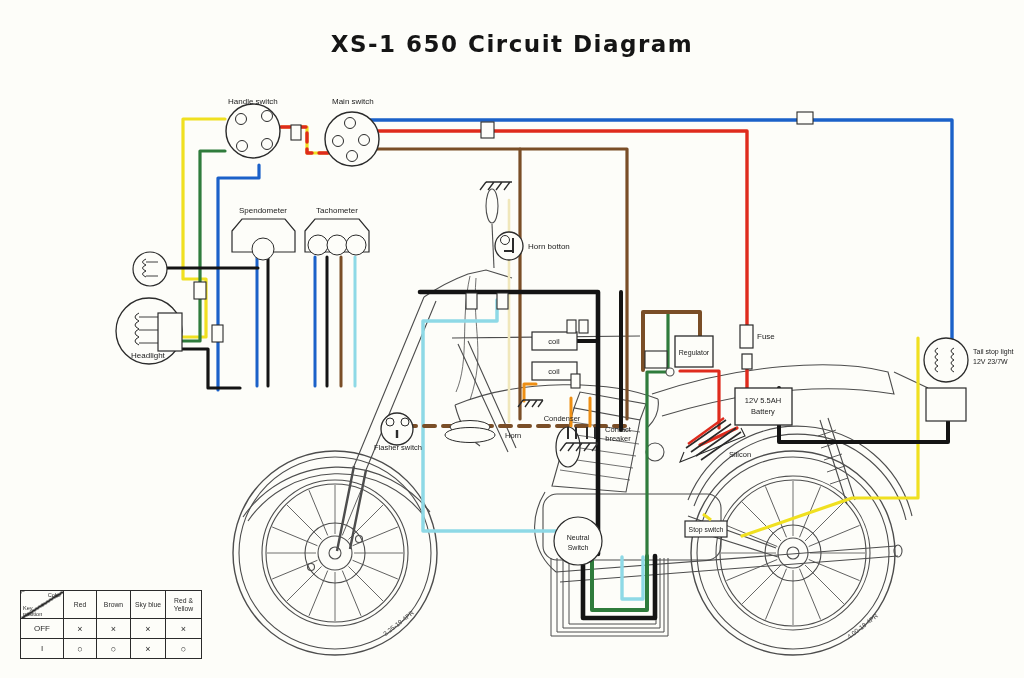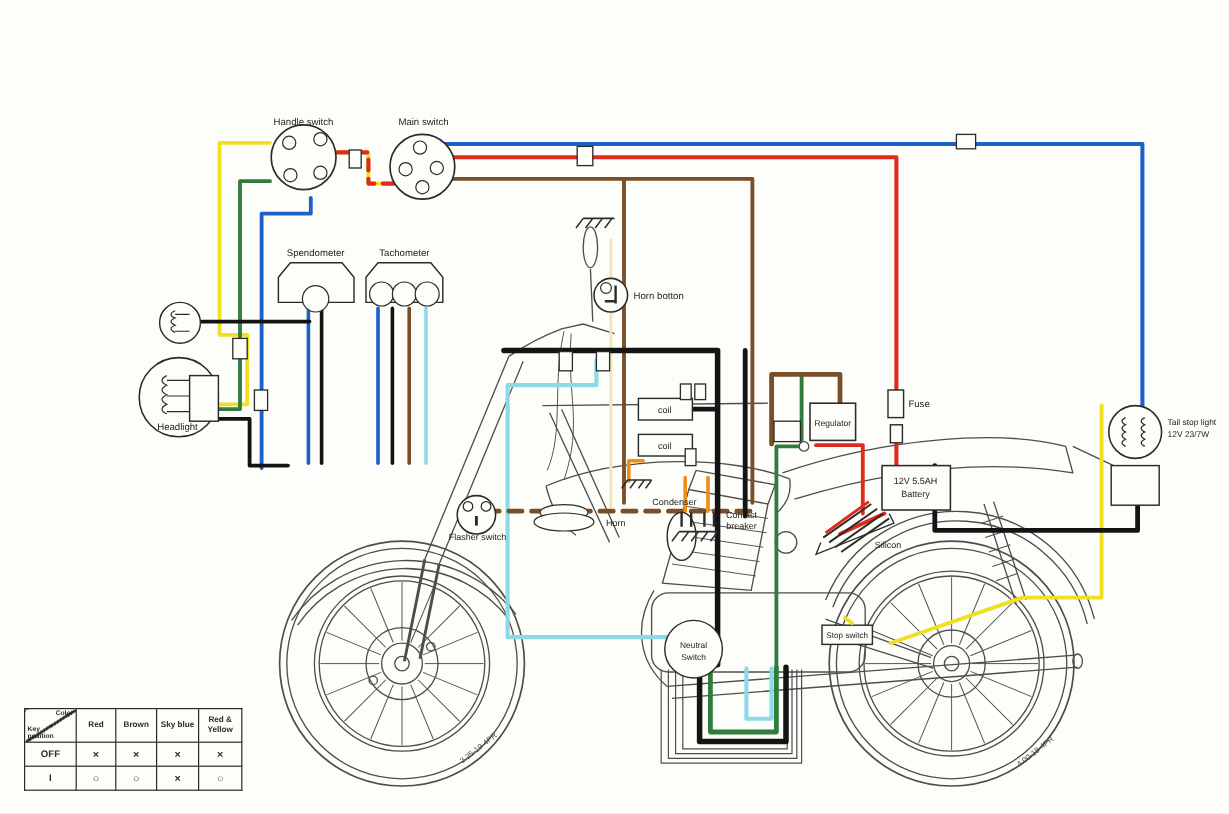--- a/index.html
+++ b/index.html
@@ -5,35 +5,36 @@
   html,body{margin:0;padding:0;background:#e8e8e4;}
   .canvas{position:relative;width:1024px;height:678px;background:#fdfdf9;overflow:hidden;
           font-family:"Liberation Sans",sans-serif;}
   .canvas svg{position:absolute;left:0;top:0;}
   .title{position:absolute;left:0;right:0;top:31px;text-align:center;
          font-family:"DejaVu Sans",sans-serif;font-weight:800;font-size:23px;
          letter-spacing:1.5px;color:#151515;}
   
   .keytab{position:absolute;left:20px;top:590px;border-collapse:collapse;background:#fdfdf9;}
   .keytab td{border:1.4px solid #2b2b2b;text-align:center;vertical-align:middle;
-             color:#2b2b2b;padding:0;font-weight:bold;}
+             color:#2b2b2b;padding:0;}
   .keytab .hdr{font-size:6.8px;height:27px;line-height:1.15;}
   .keytab .mark{font-size:9px;height:19px;}
   .keytab .pos{font-size:8px;}
   .corner{position:relative;width:42px;height:27px;
           background:linear-gradient(to bottom right,transparent 47.5%,#2b2b2b 47.5%,#2b2b2b 52.5%,transparent 52.5%);}
   .corner .t{position:absolute;top:1px;right:2px;font-size:5.6px;}
   .corner .b{position:absolute;bottom:1px;left:2px;font-size:5.6px;width:26px;
              text-align:left;line-height:1.1;}
 </style>
 </head>
 <body>
 
 <div class="canvas">
 
+  <div class="title">XS-1 650 Circuit Diagram</div>
 
   <svg width="1024" height="678" viewBox="0 0 1024 678">
 
     <g stroke="#4d4d4d" fill="none" stroke-width="1.1">
 
       <g transform="translate(335,553)">
         <circle r="102" stroke-width="1.4"></circle>
           <circle r="96"></circle>
           <circle r="73"></circle>
           <circle r="69"></circle>

